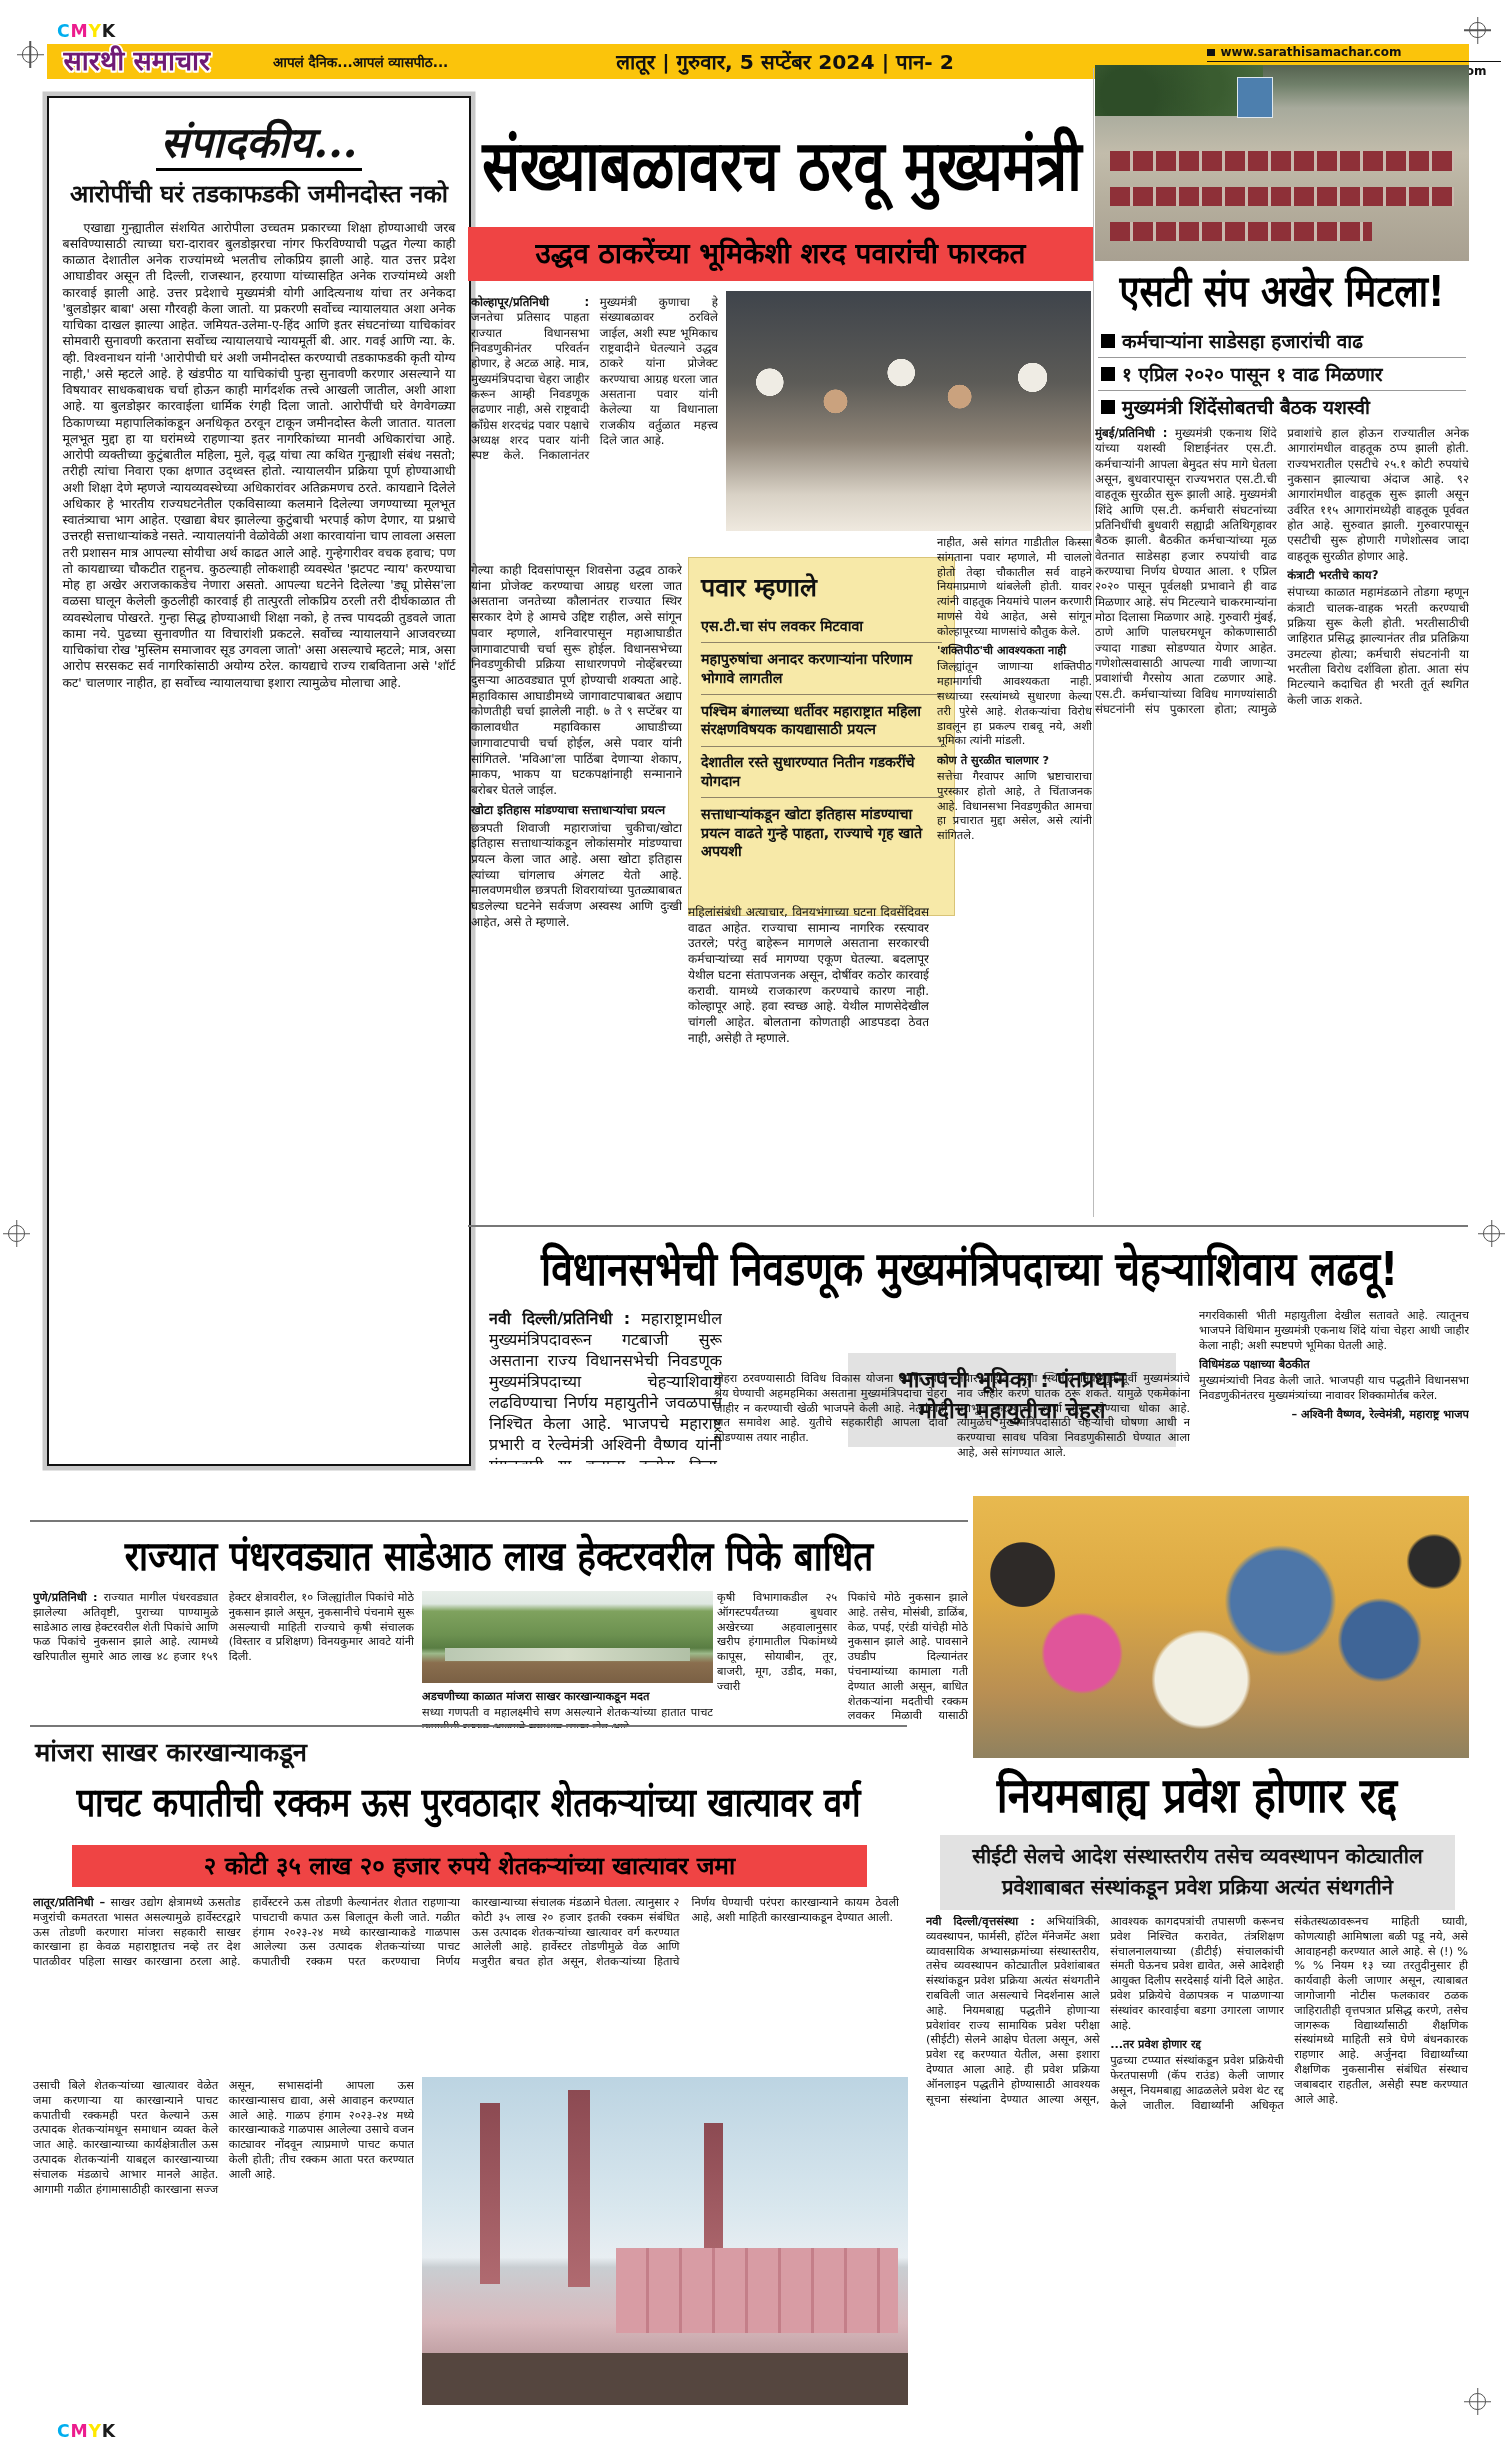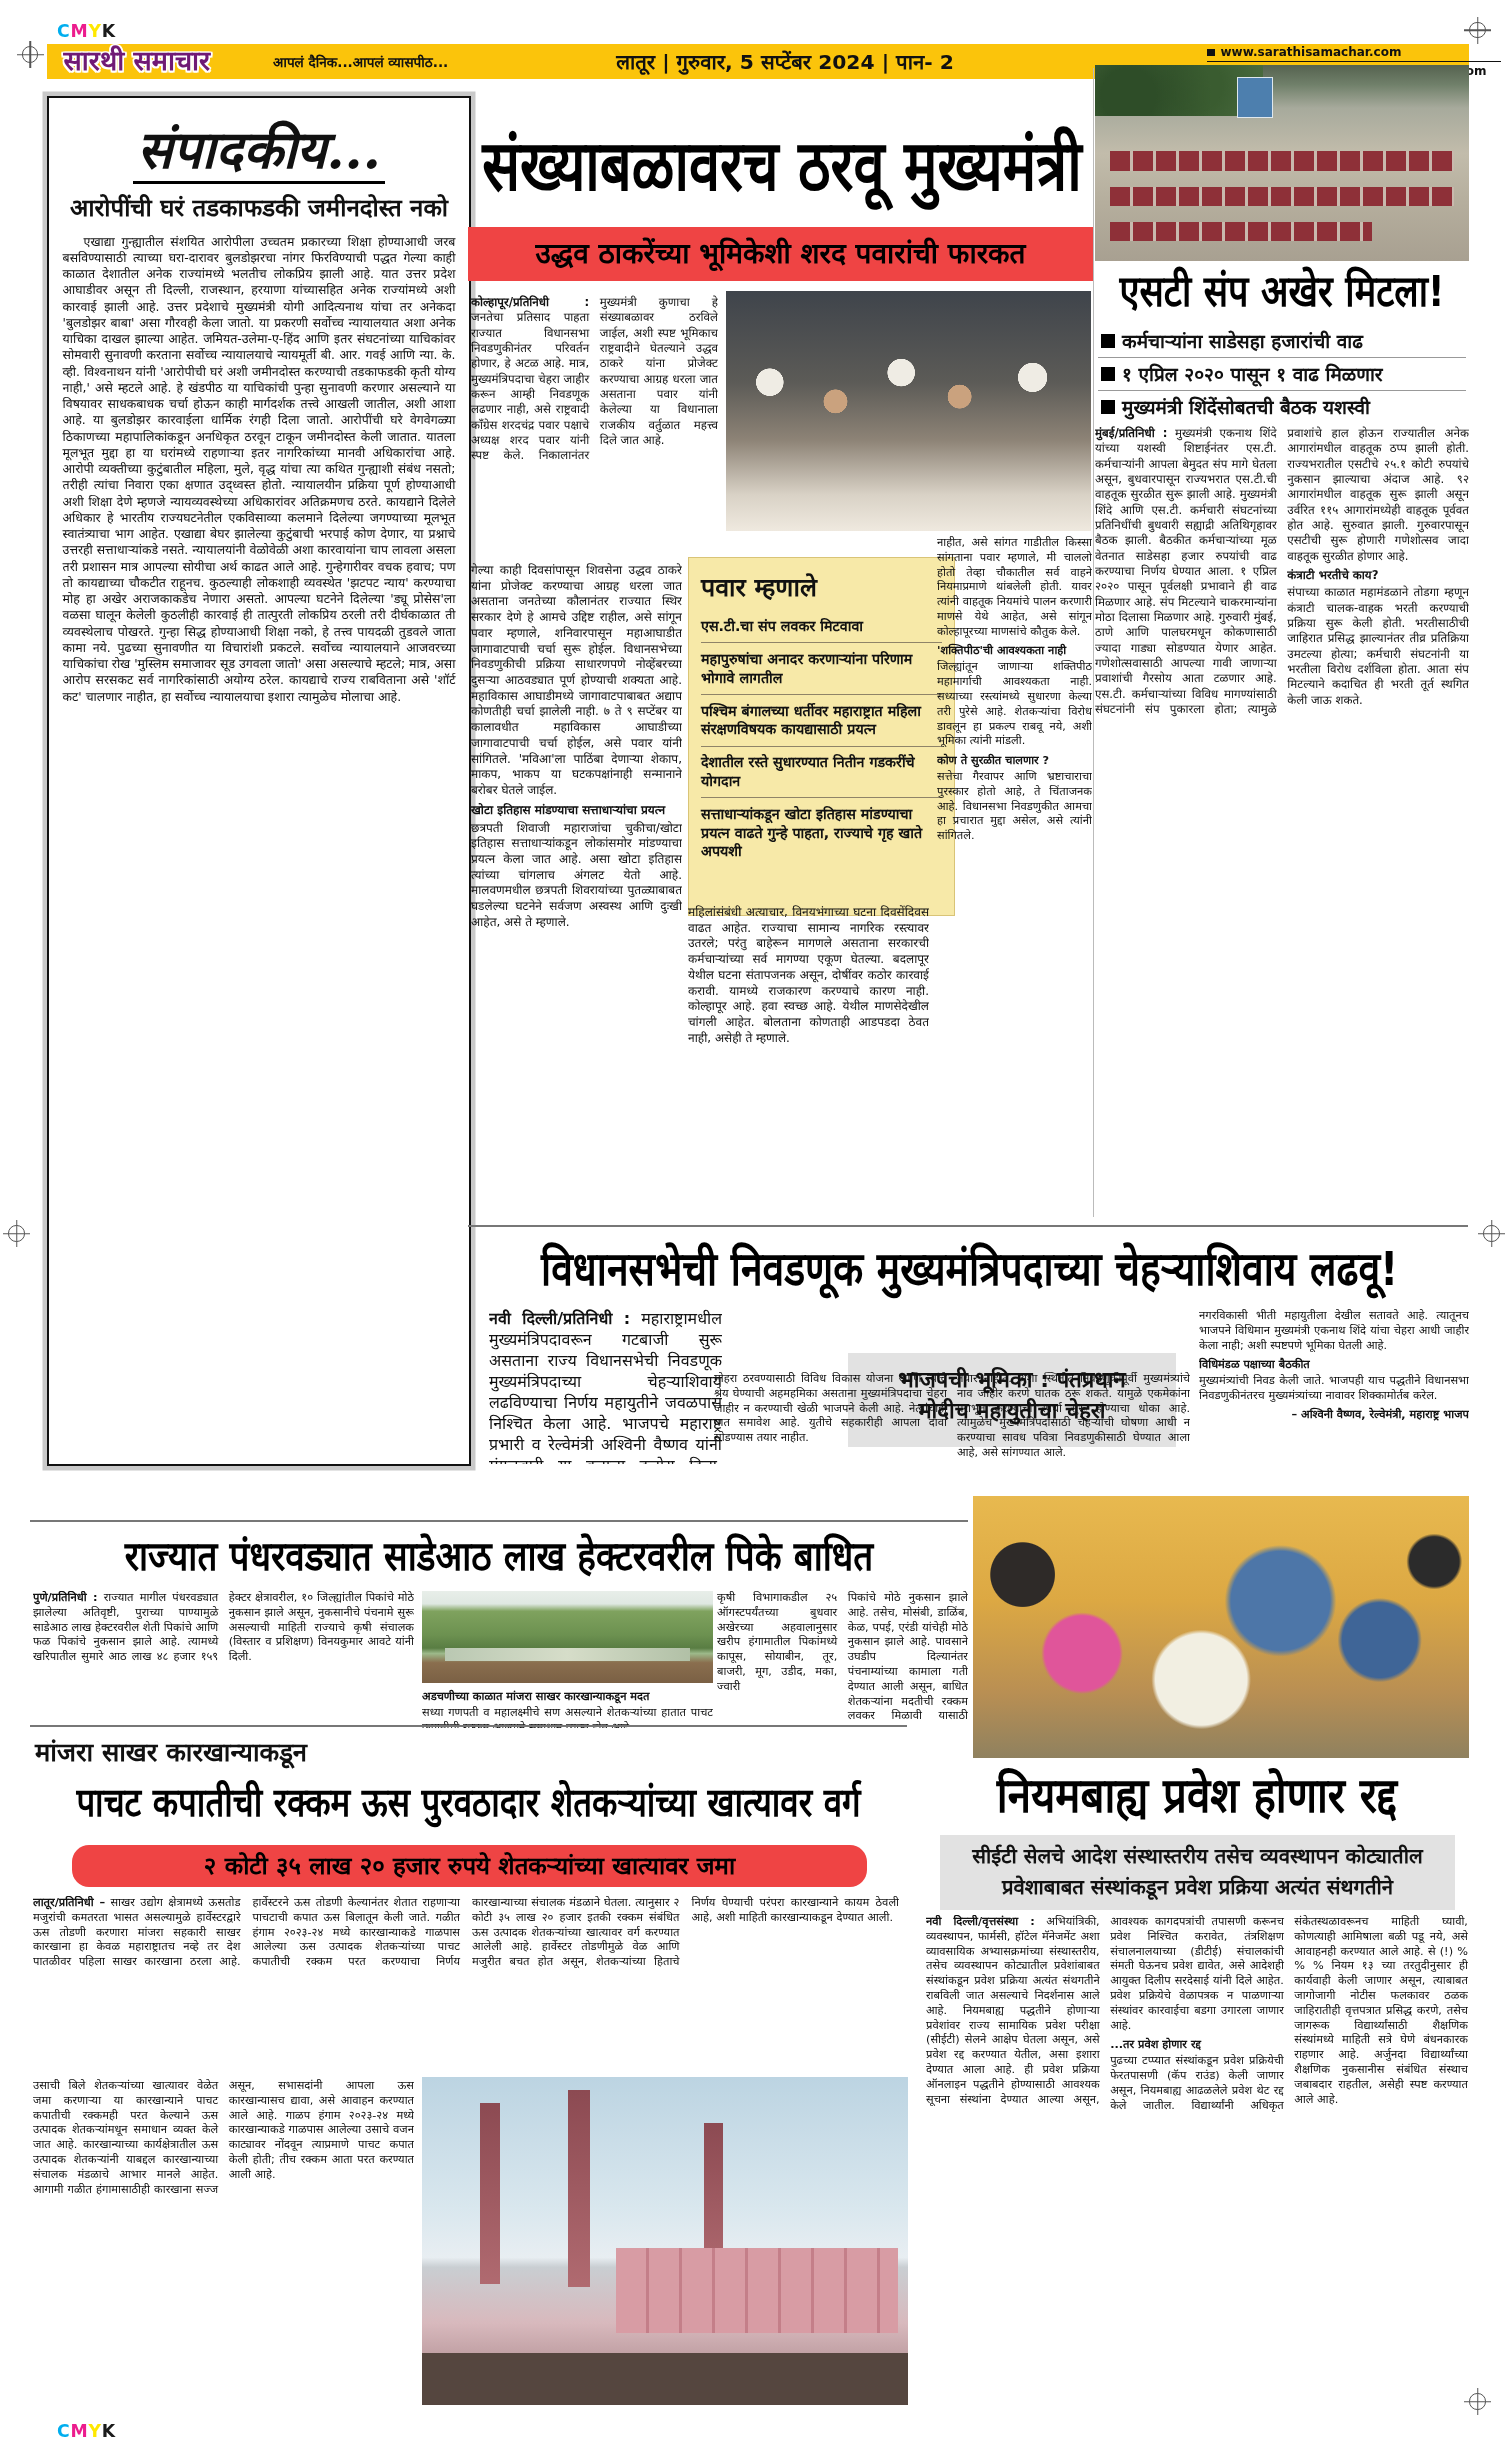--- a/index.html
+++ b/index.html
@@ -36,21 +36,21 @@
   .cols3{column-count:3;column-gap:10.5px;}
   .cols4{column-count:4;column-gap:12px;}
 
   .headline{font-weight:900;text-align:center;color:#000;white-space:nowrap;overflow:visible;}
   .deckband{background:#ef4444;text-align:center;font-weight:bold;color:#000;overflow:hidden;}
   .rule{background:#777;height:1.5px;}
   .vrule{background:#bbb;width:0.8px;}
 
   
   .edbox{border:2.3px solid #111;box-shadow:0 0 0 4.5px #c9c9c9;background:#fff;overflow:hidden;}
-  .edtitle{font-family:"DejaVu Serif",serif;font-style:italic;font-weight:bold;font-size:52px;
+  .edtitle{font-family:"DejaVu Serif",serif;font-style:italic;font-weight:bold;font-size:42px;
     text-align:center;padding-top:13.6px;}
   .edtitle span{border-bottom:3.8px solid #000;padding:0 4.5px 1.5px 4.5px;}
   .edsub{font-size:24px;font-weight:bold;text-align:center;line-height:1.25;margin:10.5px 7.5px 7.5px 7.5px;}
 
   
   .pawarbox{background:#F7E9A8;border:0.8px solid #d9c477;padding:9px 12px;overflow:hidden;}
   .pawarbox h3{margin:1.5px 0 7.5px 0;font-size:25px;font-weight:900;}
   .pawarbox .item{font-size:14.3px;font-weight:bold;line-height:1.3;padding:6.8px 0;border-top:0.8px solid #8f8468;}
   .pawarbox .item:first-of-type{border-top:none;}
 
@@ -253,21 +253,21 @@
   <div class="abs bodytxt cols2" style="left:717px;top:1591px;width:251px;height:137px;font-size:11.3px;">
     <p class="nofirst">कृषी विभागाकडील २५ ऑगस्टपर्यंतच्या बुधवार अखेरच्या अहवालानुसार खरीप हंगामातील पिकांमध्ये कापूस, सोयाबीन, तूर, बाजरी, मूग, उडीद, मका, ज्वारी</p>
     <p class="nofirst">पिकांचे मोठे नुकसान झाले आहे. तसेच, मोसंबी, डाळिंब, केळ, पपई, एरंडी यांचेही मोठे नुकसान झाले आहे. पावसाने उघडीप दिल्यानंतर पंचनाम्यांच्या कामाला गती देण्यात आली असून, बाधित शेतकऱ्यांना मदतीची रक्कम लवकर मिळावी यासाठी संबंधित यंत्रणांना सूचना देण्यात आल्या आहेत. नुकसानीचे पंचनामे करण्याच्या कामासही गती येईल, असेही ते म्हणाले.</p>
   </div>
 
   <div class="abs photo ph-students" style="left:973px;top:1496px;width:496px;height:262px;"></div>
 
   <div class="abs rule" style="left:30px;top:1725px;width:877px;"></div>
   <div class="abs" style="left:35px;top:1734px;font-size:25.6px;font-weight:900;">मांजरा साखर कारखान्याकडून</div>
   <div class="abs headline" style="left:30px;top:1771px;width:877px;height:63px;font-size:33px;line-height:63px;transform:scale(1,1.2);">पाचट कपातीची रक्कम ऊस पुरवठादार शेतकऱ्यांच्या खात्यावर वर्ग</div>
-  <div class="abs deckband" style="left:72px;top:1845px;width:795px;height:42px;font-size:24px;line-height:42px;border-radius:17px;">२ कोटी ३५ लाख २० हजार रुपये शेतकऱ्यांच्या खात्यावर जमा</div>
+  <div class="abs deckband" style="left:72px;top:1845px;width:795px;height:42px;font-size:24px;line-height:42px;">२ कोटी ३५ लाख २० हजार रुपये शेतकऱ्यांच्या खात्यावर जमा</div>
   <div class="abs bodytxt cols4" style="left:33px;top:1896px;width:866px;height:175px;font-size:11.3px;">
     <p class="nofirst"><span class="lead-in">लातूर/प्रतिनिधी –</span> <span>साखर उद्योग क्षेत्रामध्ये ऊसतोड मजुरांची कमतरता भासत असल्यामुळे हार्वेस्टरद्वारे ऊस तोडणी करणारा मांजरा सहकारी साखर कारखाना हा केवळ महाराष्ट्रातच नव्हे तर देश पातळीवर पहिला साखर कारखाना ठरला आहे. हार्वेस्टरने ऊस तोडणी केल्यानंतर शेतात राहणाऱ्या पाचटाची कपात ऊस बिलातून केली जाते. गळीत हंगाम २०२३-२४ मध्ये कारखान्याकडे गाळपास आलेल्या ऊस उत्पादक शेतकऱ्यांच्या पाचट कपातीची रक्कम परत करण्याचा निर्णय कारखान्याच्या संचालक मंडळाने घेतला. त्यानुसार २ कोटी ३५ लाख २० हजार इतकी रक्कम संबंधित ऊस उत्पादक शेतकऱ्यांच्या खात्यावर वर्ग करण्यात आलेली आहे. हार्वेस्टर तोडणीमुळे वेळ आणि मजुरीत बचत होत असून, शेतकऱ्यांच्या हिताचे निर्णय घेण्याची परंपरा कारखान्याने कायम ठेवली आहे, अशी माहिती कारखान्याकडून देण्यात आली.</span></p>
   </div>
   <div class="abs bodytxt cols2" style="left:33px;top:2079px;width:381px;height:327px;font-size:11.3px;">
     <p class="nofirst">उसाची बिले शेतकऱ्यांच्या खात्यावर वेळेत जमा करणाऱ्या या कारखान्याने पाचट कपातीची रक्कमही परत केल्याने ऊस उत्पादक शेतकऱ्यांमधून समाधान व्यक्त केले जात आहे. कारखान्याच्या कार्यक्षेत्रातील ऊस उत्पादक शेतकऱ्यांनी याबद्दल कारखान्याच्या संचालक मंडळाचे आभार मानले आहेत. आगामी गळीत हंगामासाठीही कारखाना सज्ज असून, सभासदांनी आपला ऊस कारखान्यासच द्यावा, असे आवाहन करण्यात आले आहे. गाळप हंगाम २०२३-२४ मध्ये कारखान्याकडे गाळपास आलेल्या उसाचे वजन काट्यावर नोंदवून त्याप्रमाणे पाचट कपात केली होती; तीच रक्कम आता परत करण्यात आली आहे.</p>
   </div>
   <div class="abs photo ph-factory" style="left:422px;top:2077px;width:486px;height:328px;">
     <div class="chimney ch1"></div>
       <div class="chimney ch2"></div>
       <div class="chimney ch3"></div>

